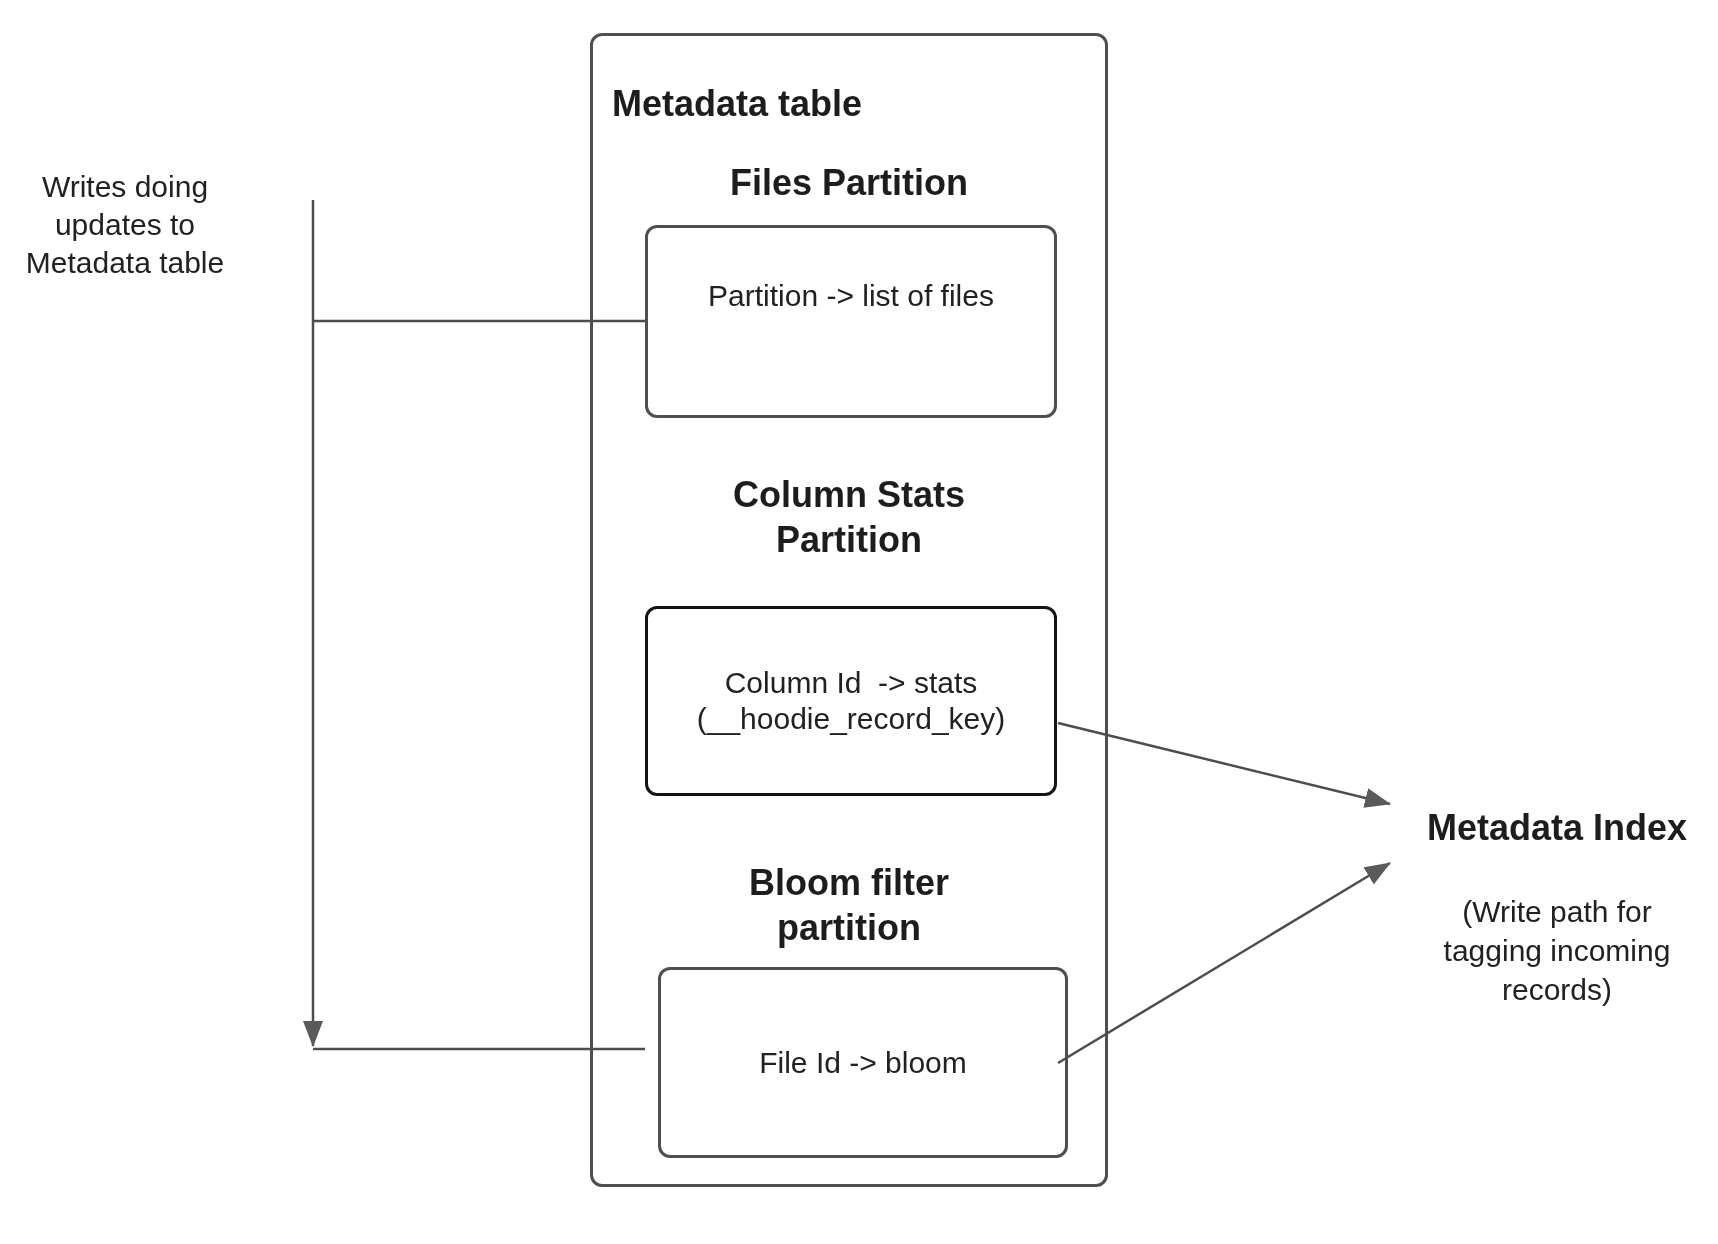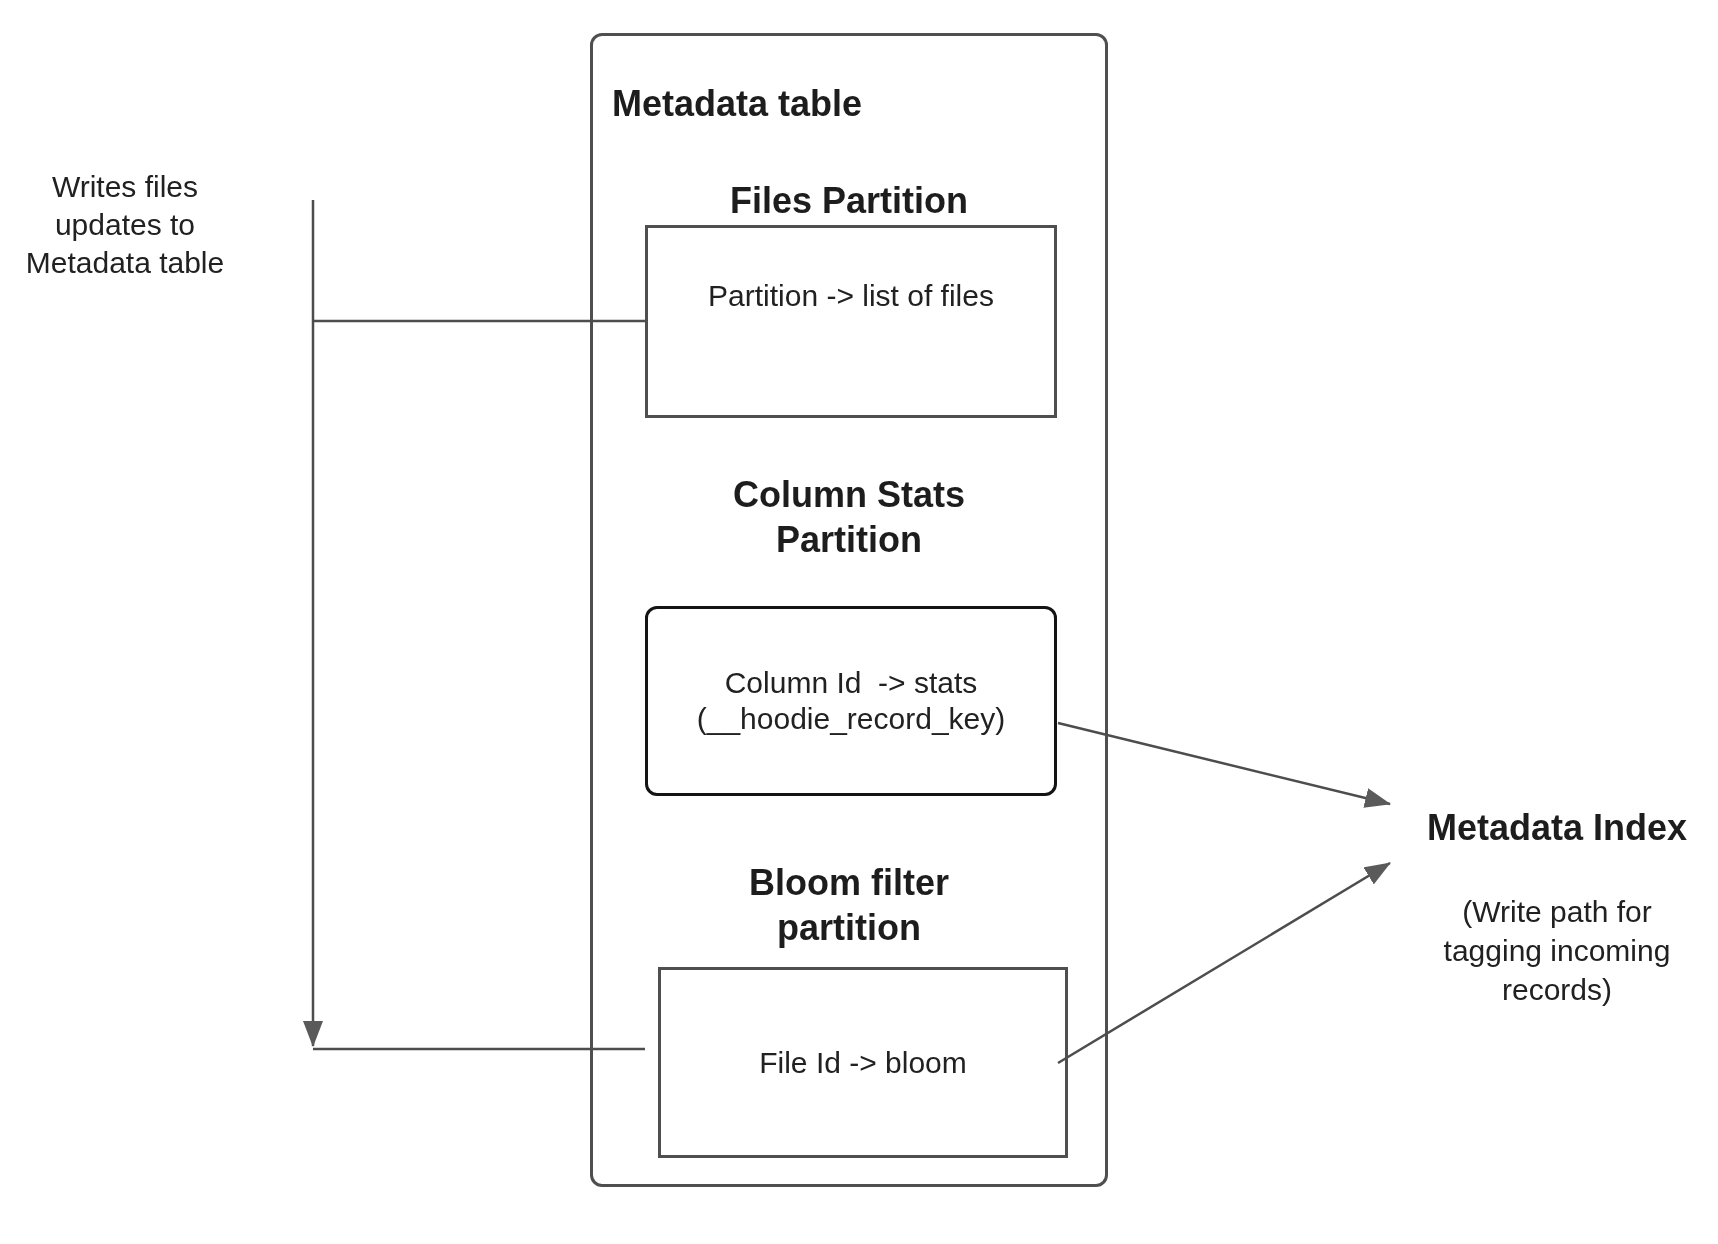--- a/index.html
+++ b/index.html
@@ -47,31 +47,31 @@
     color: var(--heading);
   }
 
   .part-header {
     position: absolute;
     left: 590px; width: 518px;
     text-align: center;
     font-size: 36px; font-weight: bold; line-height: 45px;
     color: var(--heading);
   }
-  .h-files { top: 160px; margin-top: 18px; }
+  .h-files { top: 160px; }
   .h-stats { top: 472px; }
   .h-bloom { top: 860px; text-align: center; }
 
   .pbox {
     position: absolute;
     display: flex; align-items: center; justify-content: center;
     text-align: center;
     background: var(--background);
     border: 3px solid var(--box-border);
-    border-radius: 0;
+    border-radius: 12px;
     font-size: 30px; line-height: 36px;
     color: var(--text);
   }
   .b-files { left: 645px; top: 225px; width: 412px; height: 193px; padding-bottom: 52px; }
   .b-stats { left: 645px; top: 582px; width: 412px; height: 190px; border: 3.5px solid var(--stats-border); border-radius: 12px; margin-top: 24px; }
   .b-bloom { left: 645px; top: 967px; width: 410px; height: 191px; margin-left: 13px; }
 
   .index-title {
     position: absolute;
     left: 1377px; top: 806px; width: 360px;
@@ -92,21 +92,21 @@
     width: 1718px; height: 1244px;
     pointer-events: none;
   }
   svg.connectors line { stroke: var(--line); stroke-width: 2.5px; }
 </style>
 </head>
 <body>
 
 <div class="stage">
 
-  <div class="note pre">Writes files
+  <div class="note pre">Writes doing
 updates to
 Metadata table</div>
 
   <div class="outer-box"></div>
 
   <div class="table-title">Metadata table</div>
 
   <div class="part-header h-files">Files Partition</div>
   <div class="pbox b-files">
     <div class="pre">Partition -&gt; list of files</div>

